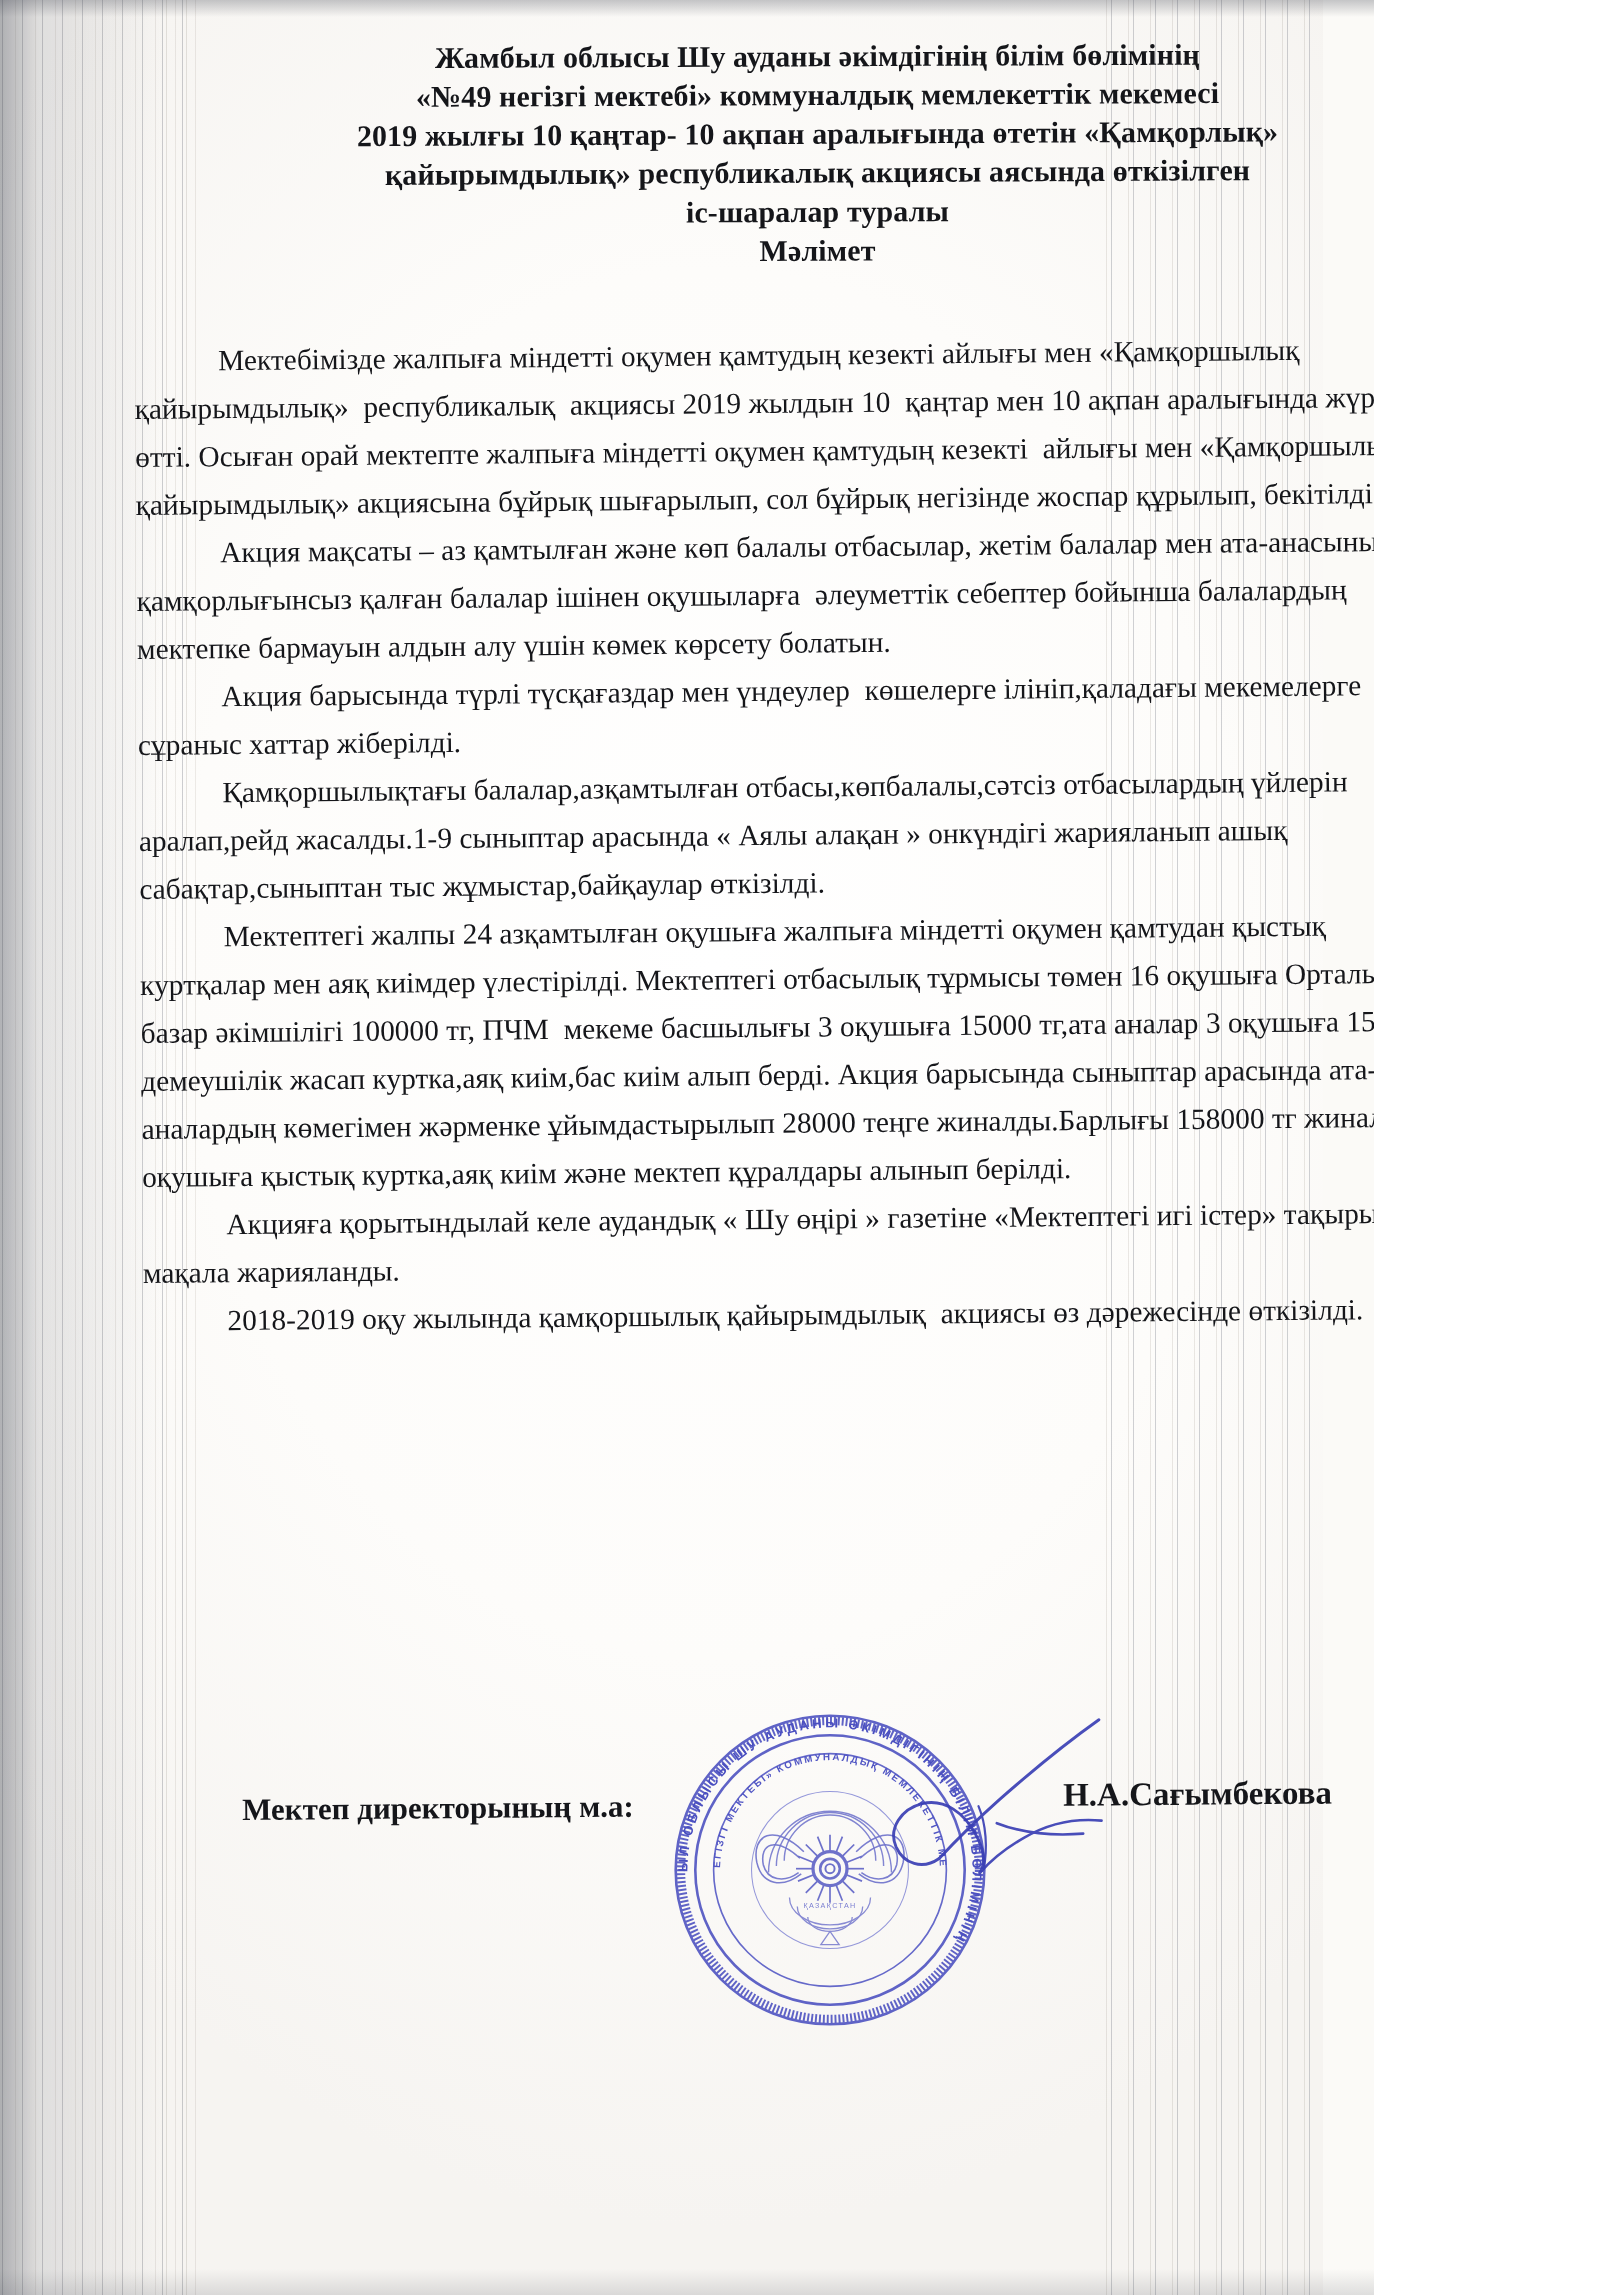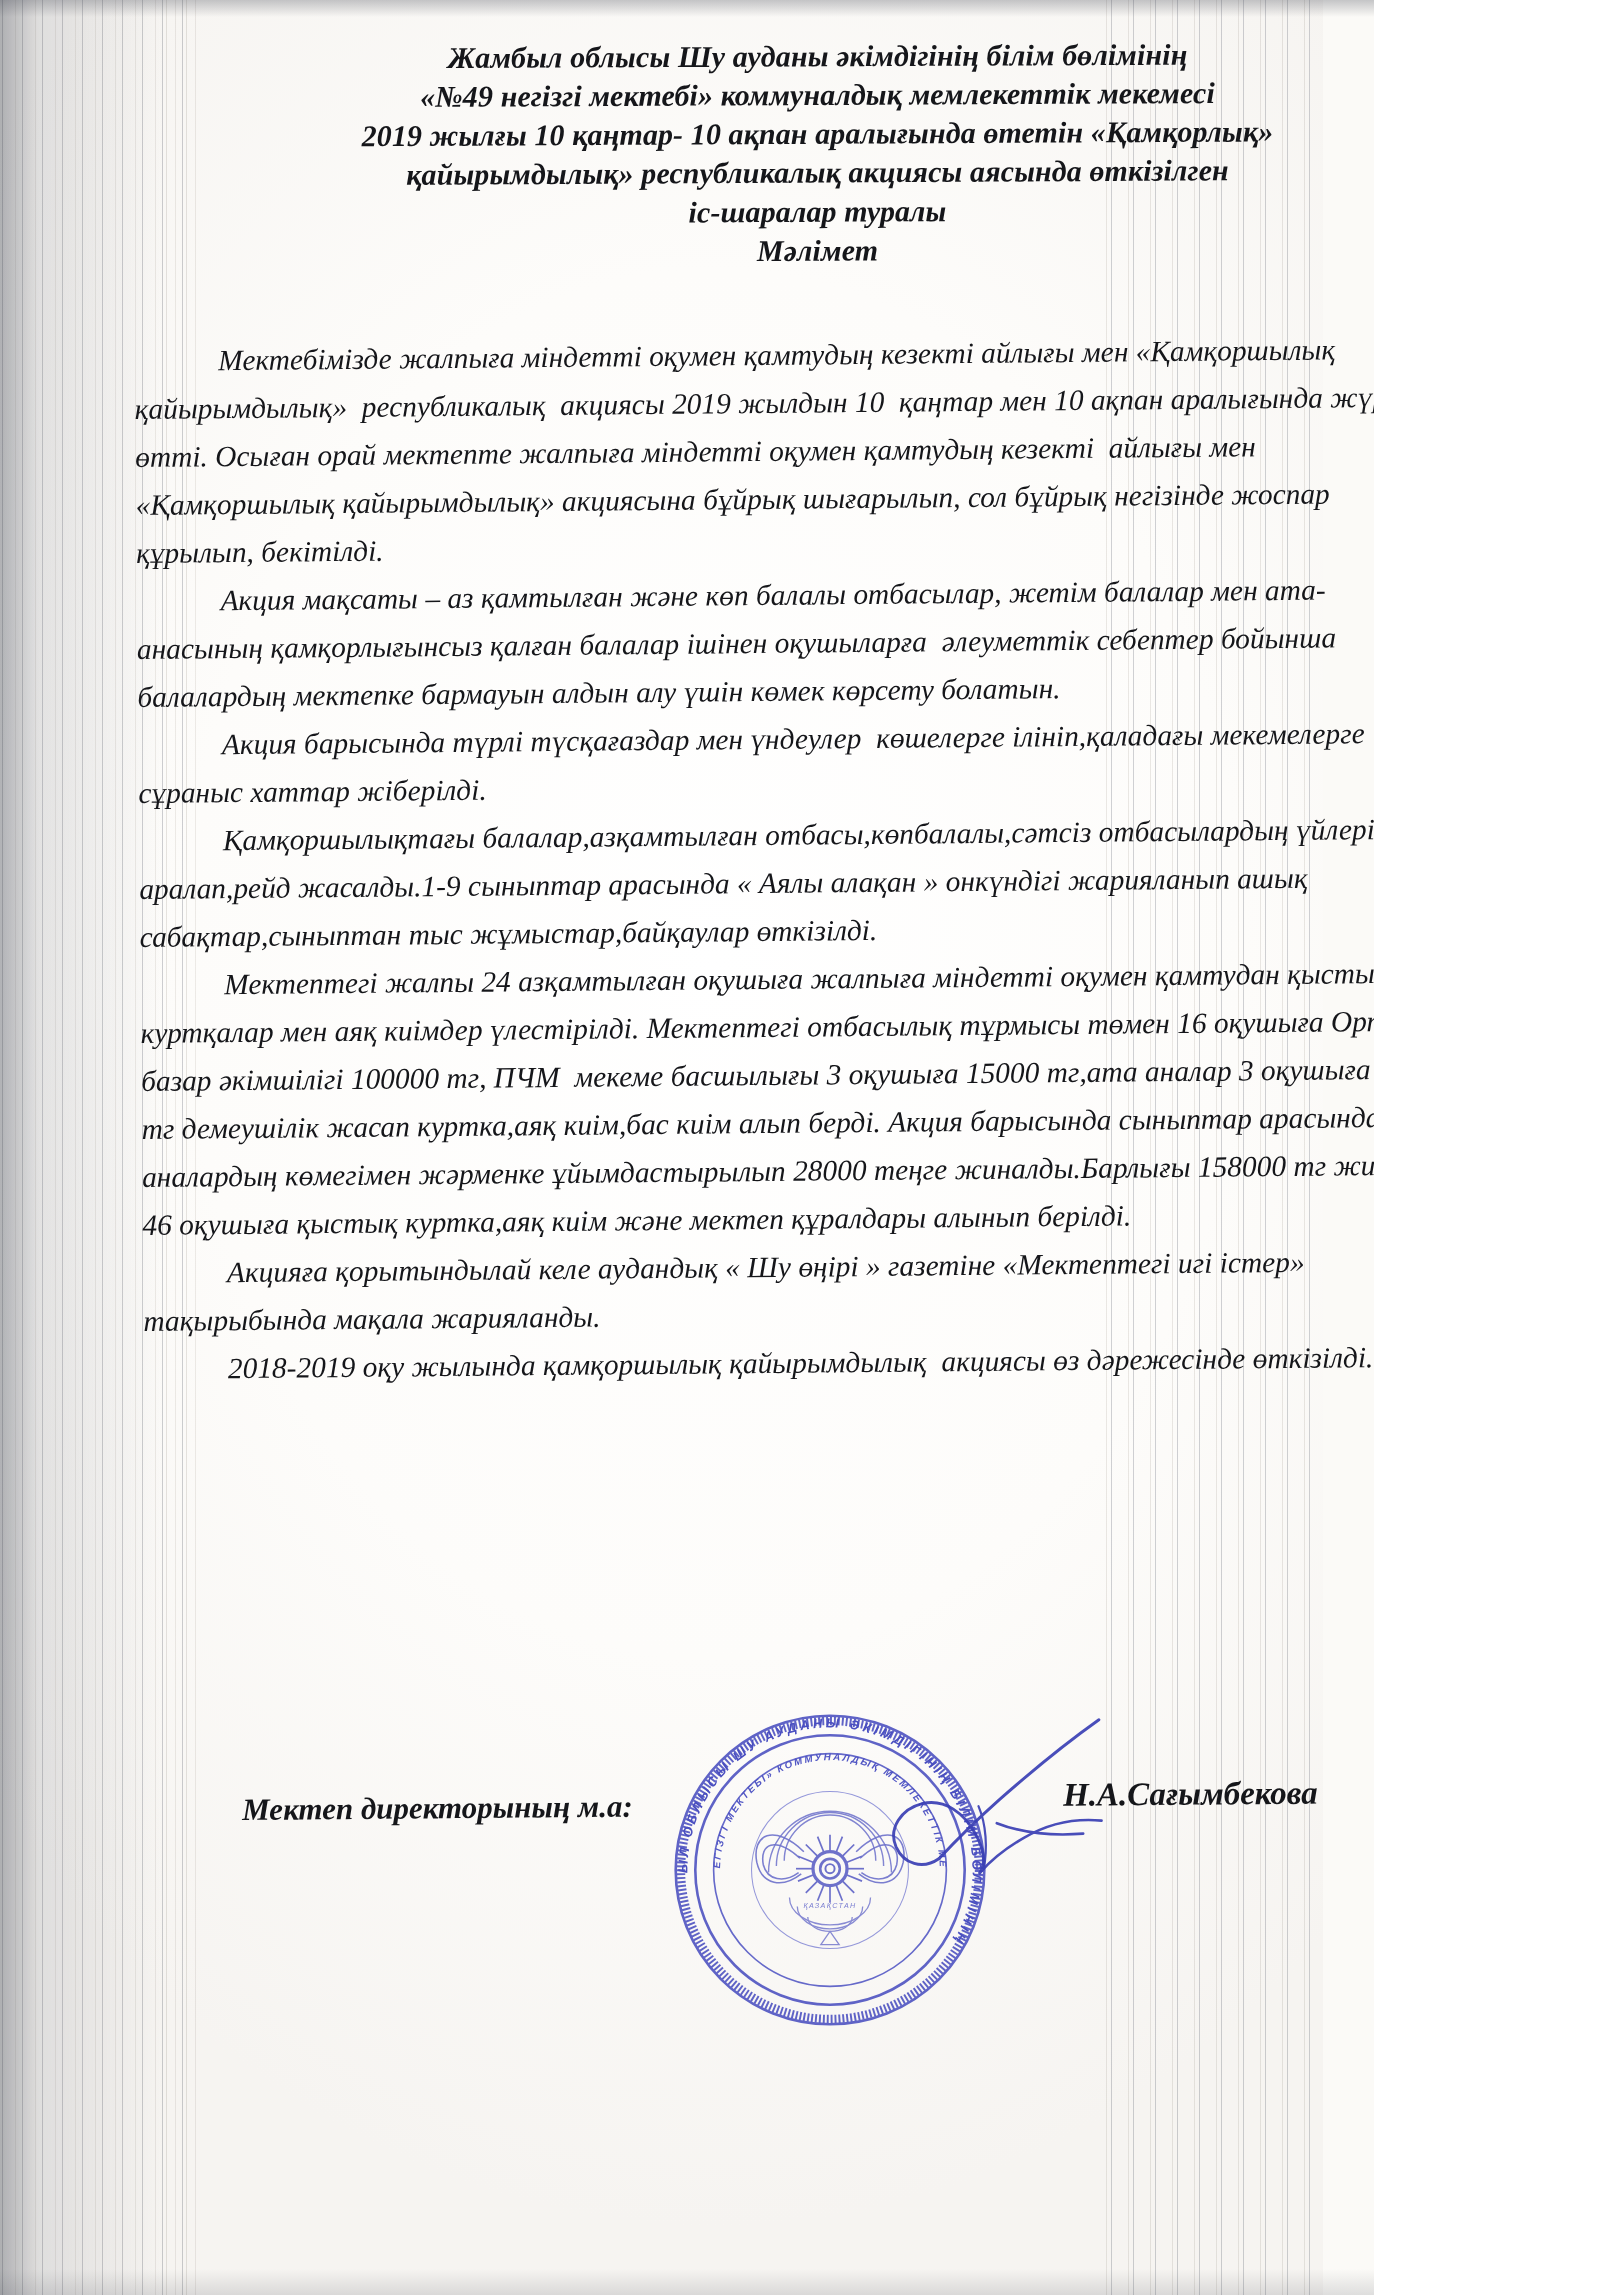--- a/index.html
+++ b/index.html
@@ -10,21 +10,20 @@
   }
 
   .page {
     position: relative;
     width: 1374px;
     height: 2295px;
     background: #e5e5e5;
     overflow: hidden;
     font-family: "Liberation Serif", "DejaVu Serif", serif;
     color: #15161a;
-    font-style: italic;
   }
 
   
   .paper {
     position: absolute;
     inset: 0;
     background:
       radial-gradient(ellipse 70% 55% at 52% 42%, #ffffff 0%, #fdfcfa 55%, #f6f4f1 100%);
   }
 

